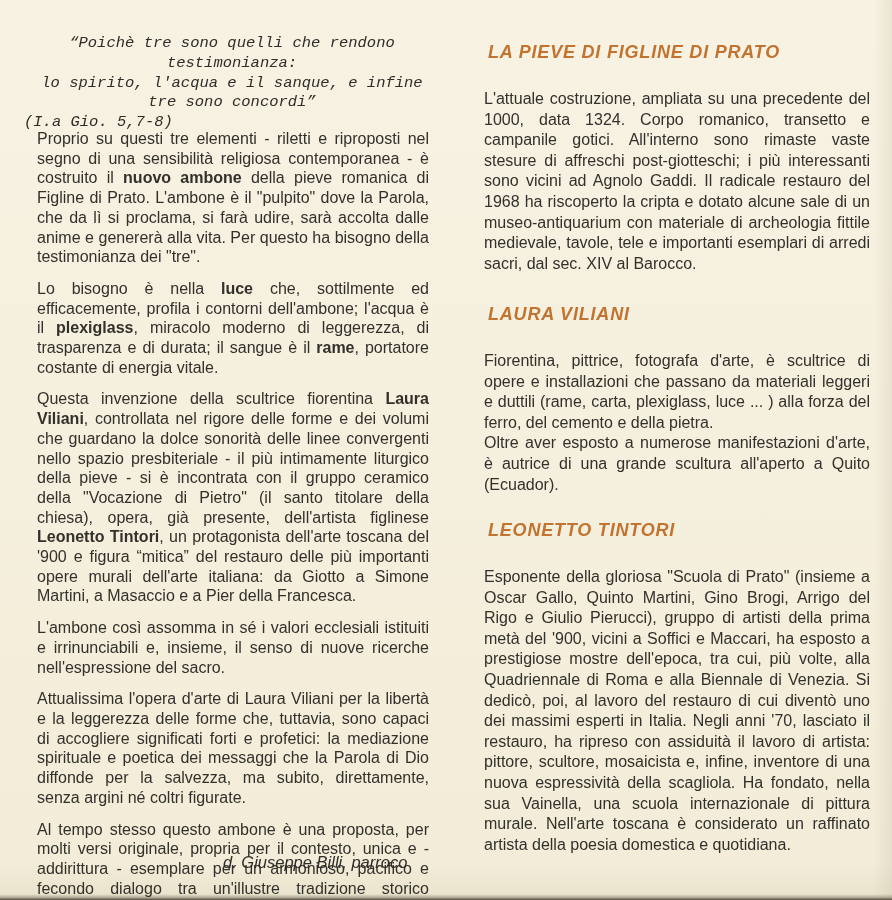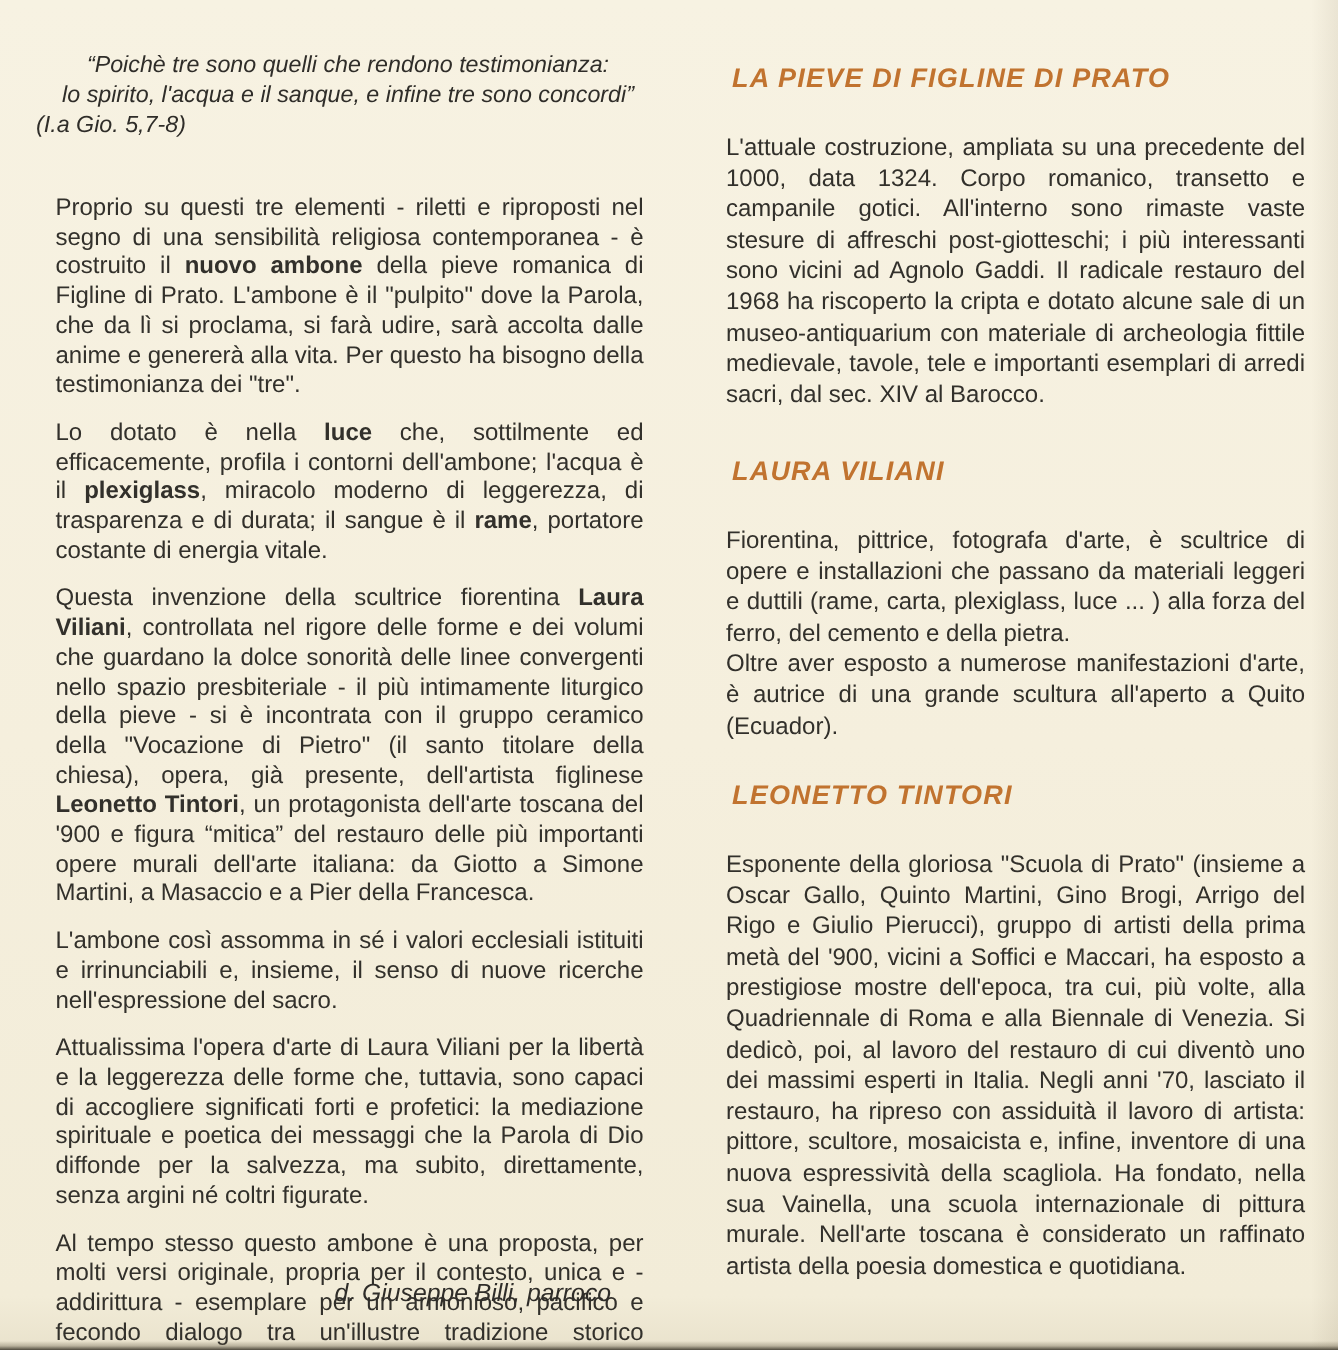--- a/index.html
+++ b/index.html
@@ -28,21 +28,21 @@
   .epigraph {
     position: absolute;
     left: 24px;
     top: 34px;
     width: 416px;
     font-style: italic;
     font-size: 15.5px;
     line-height: 19.8px;
     color: #2f2d29;
   }
-  .epigraph .eline { text-align: center; }
+  .epigraph .eline { text-align: center; font-family: Liberation Mono, monospace; }
   .epigraph .eline.cite { text-align: left; padding-right: 22px; }
   .left-body {
     position: absolute;
     left: 25px;
     top: 117px;
     width: 416px;
     font-size: 16px;
     line-height: 19.7px;
     text-align: justify;
     color: #32302b;
@@ -97,21 +97,21 @@
 <div class="page">
 
   <div class="epigraph">
     <div class="eline">“Poichè tre sono quelli che rendono testimonianza:</div>
     <div class="eline">lo spirito, l'acqua e il sanque, e infine tre sono concordi”</div>
     <div class="eline cite">(I.a Gio. 5,7-8)</div>
   </div>
 
   <div class="left-body">
       <p><span>Proprio su questi tre elementi - riletti e riproposti nel segno di una sensibilità religiosa contemporanea - è costruito il </span><span class="bold">nuovo ambone</span><span> della pieve romanica di Figline di Prato. L'ambone è il "pulpito" dove la Parola, che da lì si proclama, si farà udire, sarà accolta dalle anime e genererà alla vita. Per questo ha bisogno della testimonianza dei "tre".</span></p>
-      <p><span>Lo dotato è nella </span><span class="bold">luce</span><span> che, sottilmente ed efficacemente, profila i contorni dell'ambone; l'acqua è il </span><span class="bold">plexiglass</span><span>, miracolo moderno di leggerezza, di trasparenza e di durata; il sangue è il </span><span class="bold">rame</span><span>, portatore costante di energia vitale.</span></p>
+      <p><span>Lo bisogno è nella </span><span class="bold">luce</span><span> che, sottilmente ed efficacemente, profila i contorni dell'ambone; l'acqua è il </span><span class="bold">plexiglass</span><span>, miracolo moderno di leggerezza, di trasparenza e di durata; il sangue è il </span><span class="bold">rame</span><span>, portatore costante di energia vitale.</span></p>
       <p><span>Questa invenzione della scultrice fiorentina </span><span class="bold">Laura Viliani</span><span>, controllata nel rigore delle forme e dei volumi che guardano la dolce sonorità delle linee convergenti nello spazio presbiteriale - il più intimamente liturgico della pieve - si è incontrata con il gruppo ceramico della "Vocazione di Pietro" (il santo titolare della chiesa), opera, già presente, dell'artista figlinese </span><span class="bold">Leonetto Tintori</span><span>, un protagonista dell'arte toscana del '900 e figura “mitica” del restauro delle più importanti opere murali dell'arte italiana: da Giotto a Simone Martini, a Masaccio e a Pier della Francesca.</span></p>
       <p><span>L'ambone così assomma in sé i valori ecclesiali istituiti e irrinunciabili e, insieme, il senso di nuove ricerche nell'espressione del sacro.</span></p>
       <p><span>Attualissima l'opera d'arte di Laura Viliani per la libertà e la leggerezza delle forme che, tuttavia, sono capaci di accogliere significati forti e profetici: la mediazione spirituale e poetica dei messaggi che la Parola di Dio diffonde per la salvezza, ma subito, direttamente, senza argini né coltri figurate.</span></p>
       <p><span>Al tempo stesso questo ambone è una proposta, per molti versi originale, propria per il contesto, unica e - addirittura - esemplare per un armonioso, pacifico e fecondo dialogo tra un'illustre tradizione storico artistica - com'è la pieve di Figline nel suo complesso e nei vasti brani di affreschi - e la creazione di nuove opere d'arte, che siano però legate all'esperienza di una comunità cristiana che, nella continuità, è chiamata a rispondere alla Parola e a incarnarsi nella storia.</span></p>
     </div>
 
   <div class="signature">d. Giuseppe Billi, parroco</div>
 
   <div class="section s1">
     <h2>LA PIEVE DI FIGLINE DI PRATO</h2>

